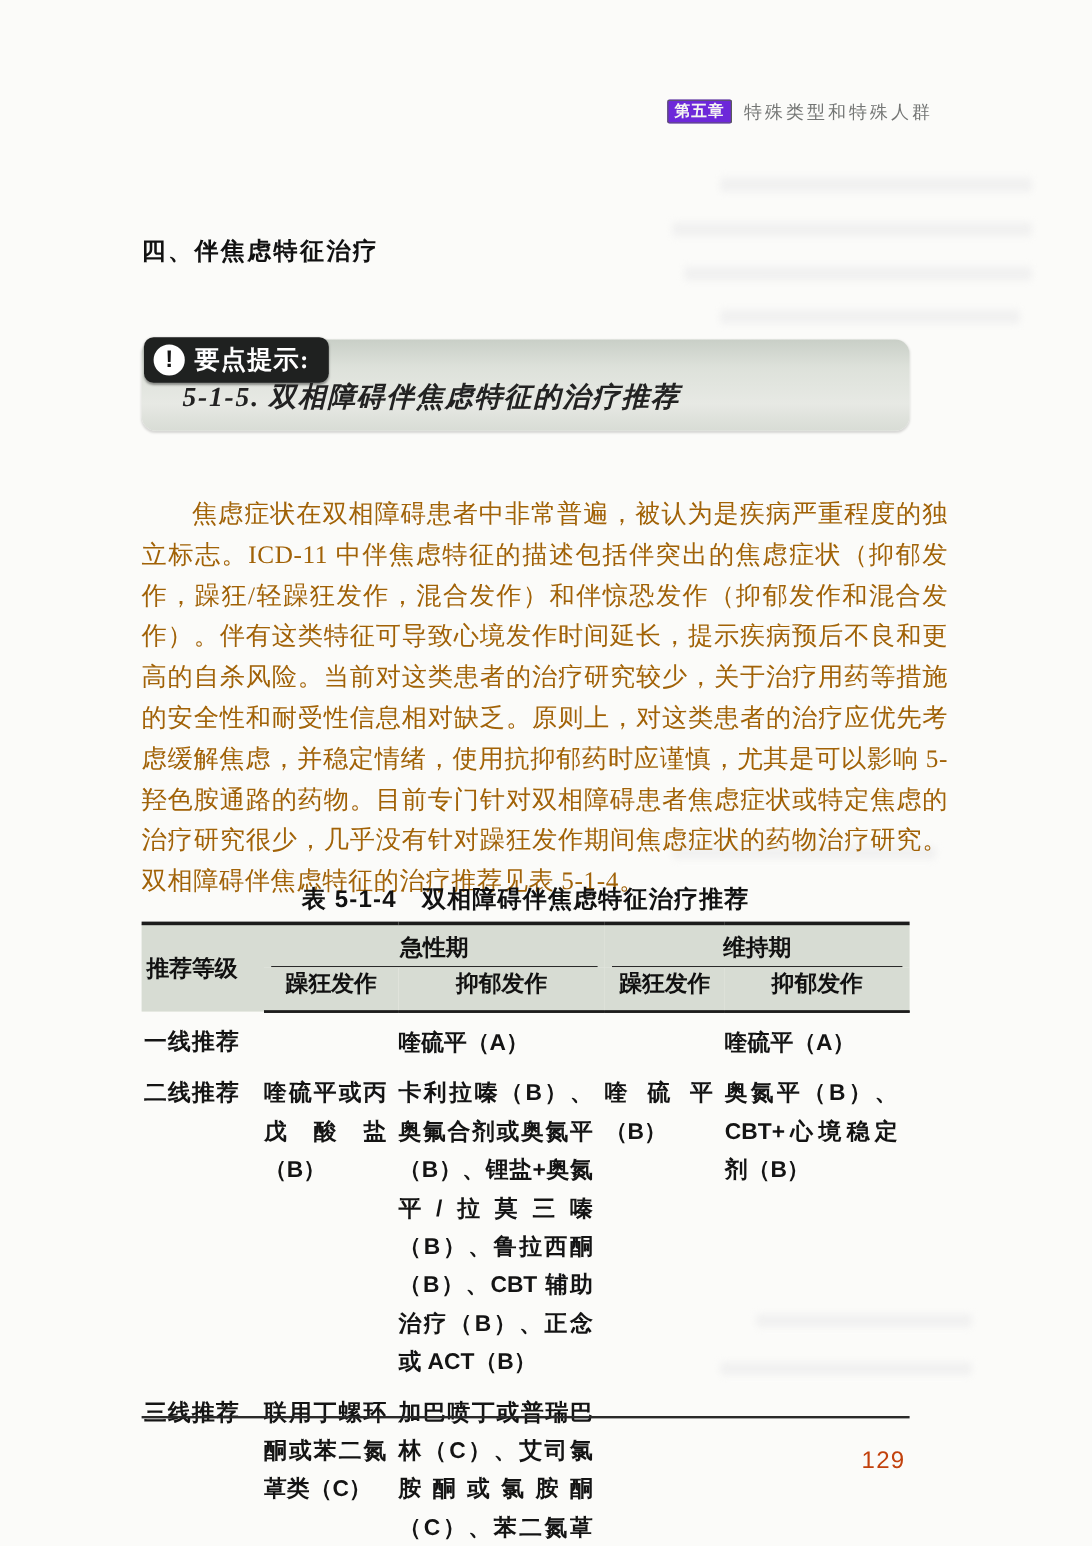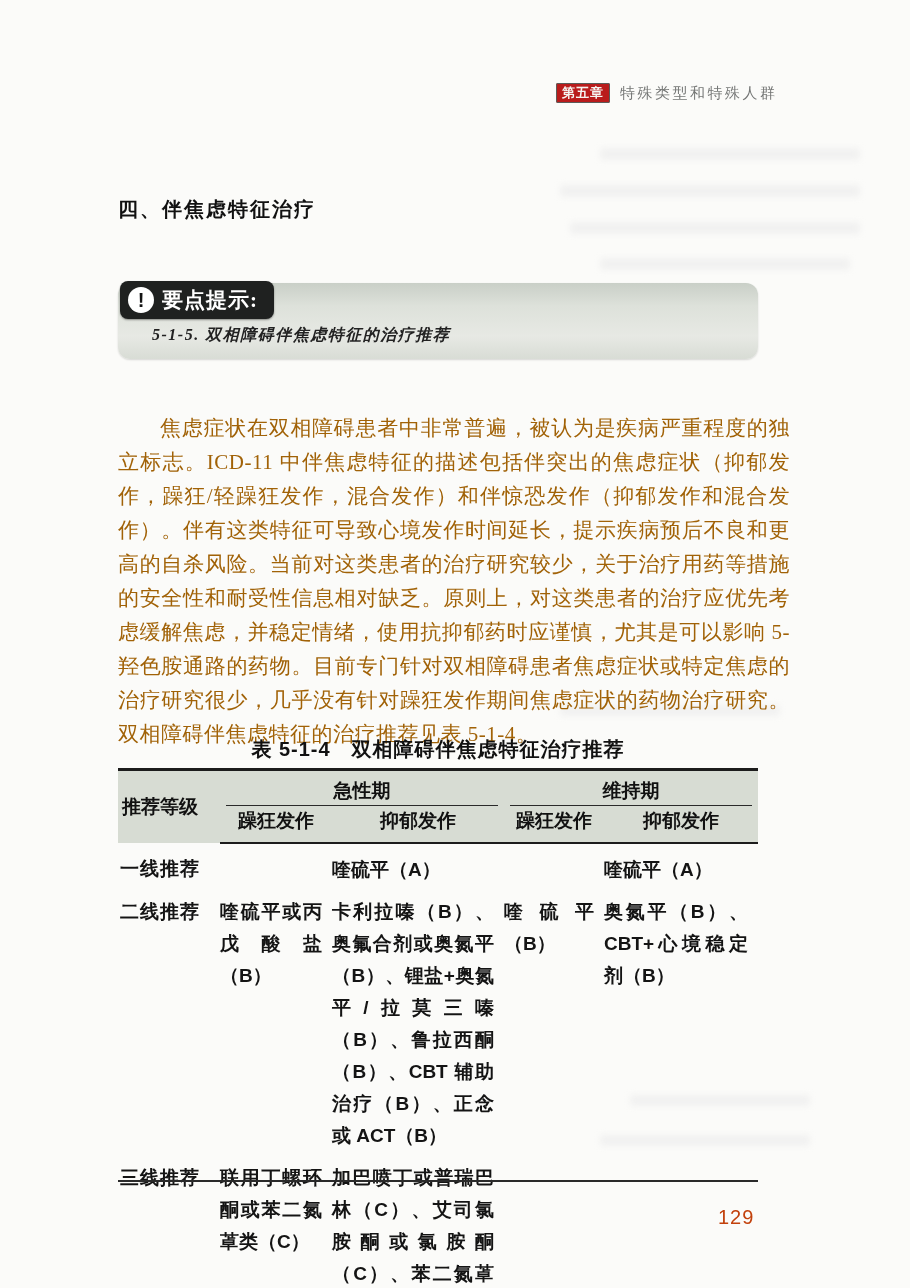--- a/index.html
+++ b/index.html
@@ -9,21 +9,21 @@
     font-family:"Liberation Serif","DejaVu Serif",serif;
     color:#1a1a1a;
   }
 
   
   .running-head{
     position:absolute;top:82px;left:556px;width:300px;height:22px;
     display:flex;align-items:center;gap:10px;
   }
   .chapter-badge{
-    background:#b91c1c;color:#f5f5f2;
+    background:#6d28d9;color:#f5f5f2;
     font-family:"Liberation Sans","DejaVu Sans",sans-serif;
     font-weight:bold;font-size:13px;line-height:18px;
     padding:1px 6px;border-radius:2px;letter-spacing:1px;
     box-shadow:0 0 0 1px #5a5c5a inset;
   }
   .chapter-title{
     font-family:"Liberation Sans","DejaVu Sans",sans-serif;
     font-size:15px;color:#5d5f5e;letter-spacing:2.5px;font-weight:normal;
     opacity:.85;
   }
@@ -51,22 +51,22 @@
     width:26px;height:26px;border-radius:50%;background:#ffffff;
     display:flex;align-items:center;justify-content:center;
     font-family:"Liberation Sans","DejaVu Sans",sans-serif;
     font-weight:bold;font-size:20px;color:#141414;line-height:1;
   }
   .callout-badge-label{
     color:#ffffff;font-family:Liberation Serif, serif;
     font-weight:bold;font-size:21px;letter-spacing:1px;
   }
   .callout-text{
-    position:absolute;top:42px;left:34px;
-    font-size:16px;font-style:italic;font-weight:bold;color:#222;
+    position:absolute;top:32px;left:34px;
+    font-size:23px;font-style:italic;font-weight:bold;color:#222;
     letter-spacing:1.5px;
   }
 
   
   .body-paragraph{
     position:absolute;top:390px;left:118px;width:672px;
     font-size:21px;line-height:34px;text-align:justify;
     text-indent:2em;color:#a16207;font-weight:500;
     letter-spacing:.5px;
   }

